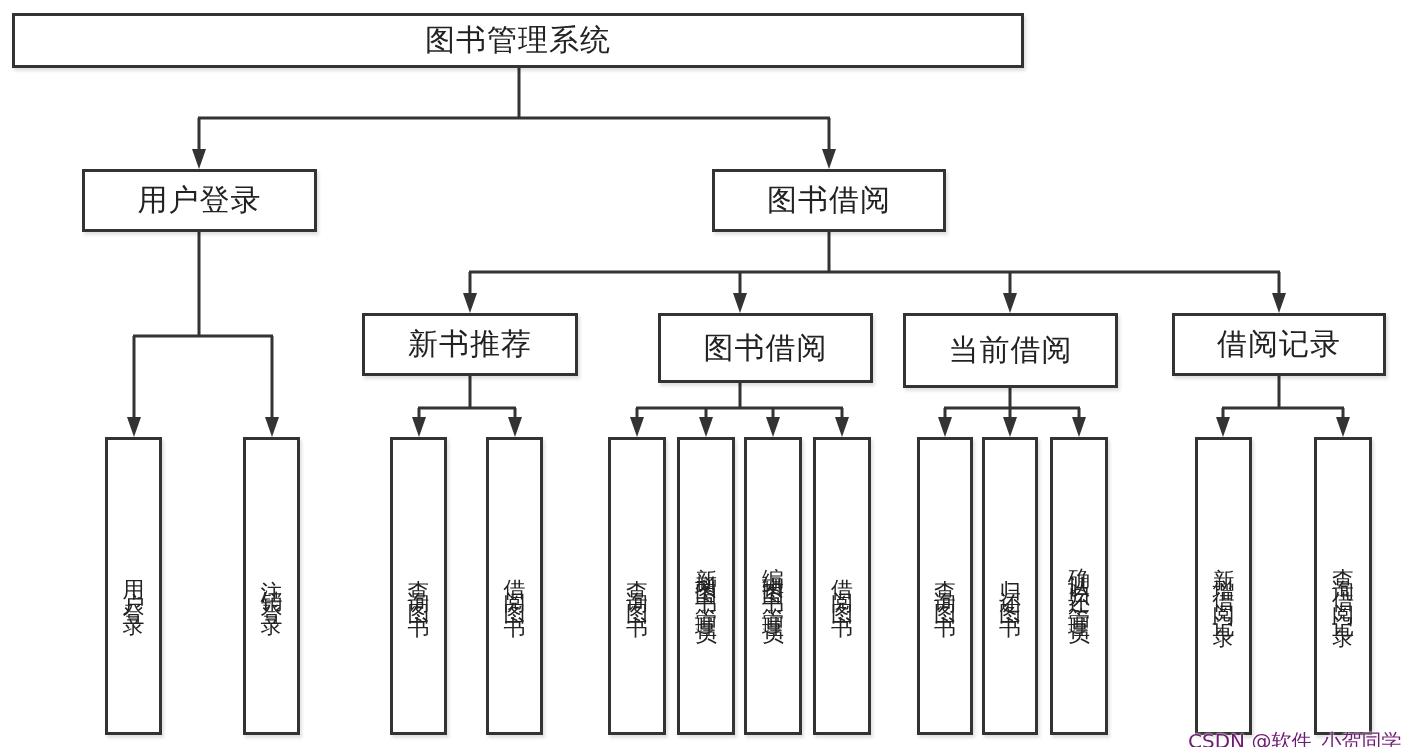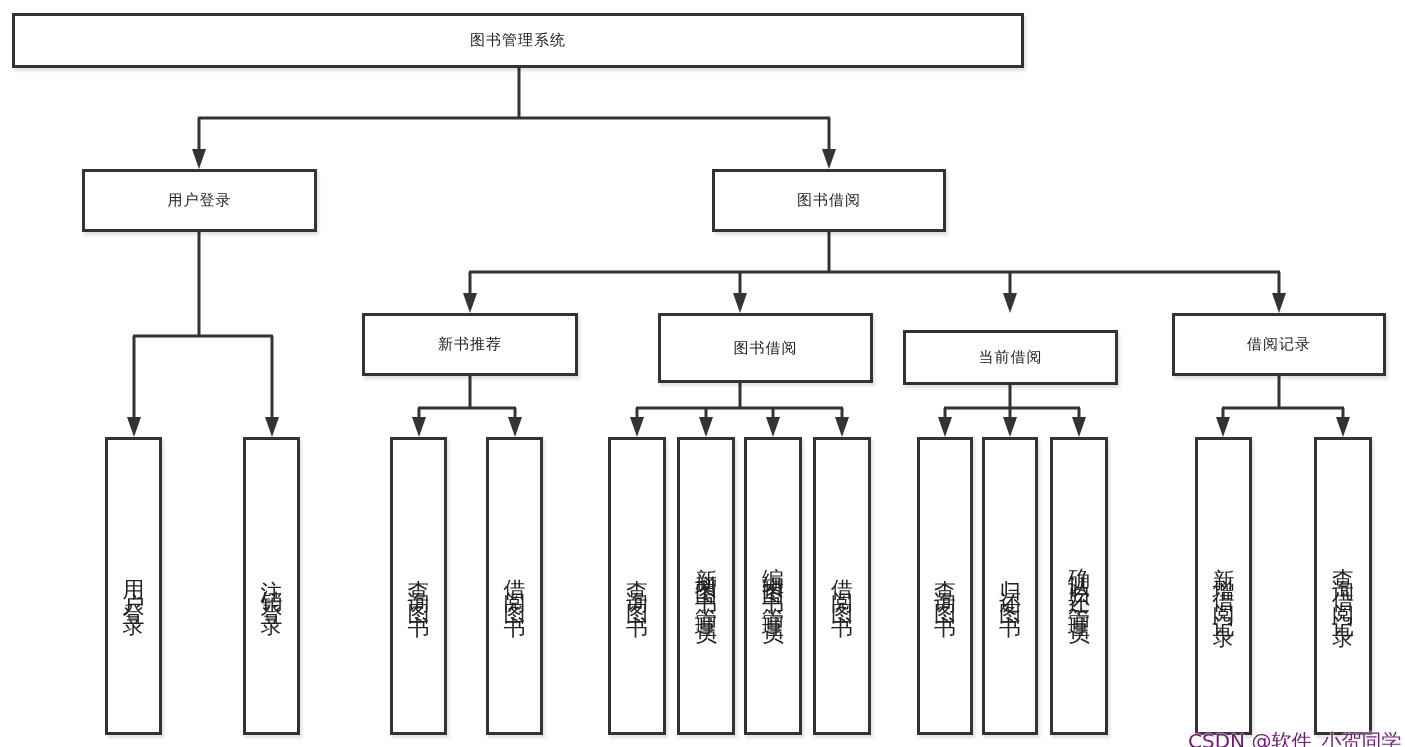--- a/index.html
+++ b/index.html
@@ -3,36 +3,36 @@
 <meta charset="utf-8">
 <style>
   html,body{margin:0;padding:0;background:#ffffff;}
   body{font-family:"DejaVu Sans","Liberation Sans",sans-serif;}
   #stage{position:relative;width:1405px;height:747px;background:#ffffff;overflow:hidden;}
 
   #connectors{position:absolute;left:0;top:0;z-index:0;}
 
   .hbox{position:absolute;background:#ffffff;border:3px solid #333333;box-sizing:border-box;
         display:flex;align-items:center;justify-content:center;z-index:1;
-        font-size:15px;color:#222222;letter-spacing:1px;white-space:nowrap;
+        font-size:30px;color:#222222;letter-spacing:1px;white-space:nowrap;
         box-shadow:2px 3px 3px rgba(0,0,0,0.12);}
   .vbox{position:absolute;top:437px;height:298px;background:#ffffff;border:3px solid #333333;
         box-sizing:border-box;display:flex;align-items:center;justify-content:center;z-index:1;
         box-shadow:2px 3px 3px rgba(0,0,0,0.12);}
   .vbox .vtext{writing-mode:vertical-rl;text-orientation:upright;letter-spacing:12px;
         font-size:22px;line-height:1;color:#222222;white-space:nowrap;}
   .vbox.long .vtext{letter-spacing:8px;}
 
   
   #n-root   {left:12px;  top:13px;  width:1012px;height:55px;}
   #n-login  {left:82px;  top:169px; width:235px; height:63px;}
   #n-mgmt   {left:712px; top:169px; width:234px; height:63px;}
   #n-nb     {left:362px; top:313px; width:216px; height:63px;text-align:right;}
   #n-bb     {left:633px; top:313px; width:215px; height:70px;margin-left:25px;}
-  #n-cb     {left:903px; top:330px; width:215px; height:55px;}
+  #n-cb     {left:903px; top:313px; width:215px; height:75px;}
   #n-br     {left:1172px;top:313px; width:214px; height:63px;justify-content:center;}
 
   
   #l-login   {left:105px; width:57px;}
   #l-logout  {left:243px; width:57px;}
   #l-nb-q    {left:390px; width:57px;}
   #l-nb-b    {left:486px; width:57px;}
   #l-bb-q    {left:608px; width:58px;}
   #l-bb-a    {left:677px; width:58px;}
   #l-bb-e    {left:744px; width:58px;}

